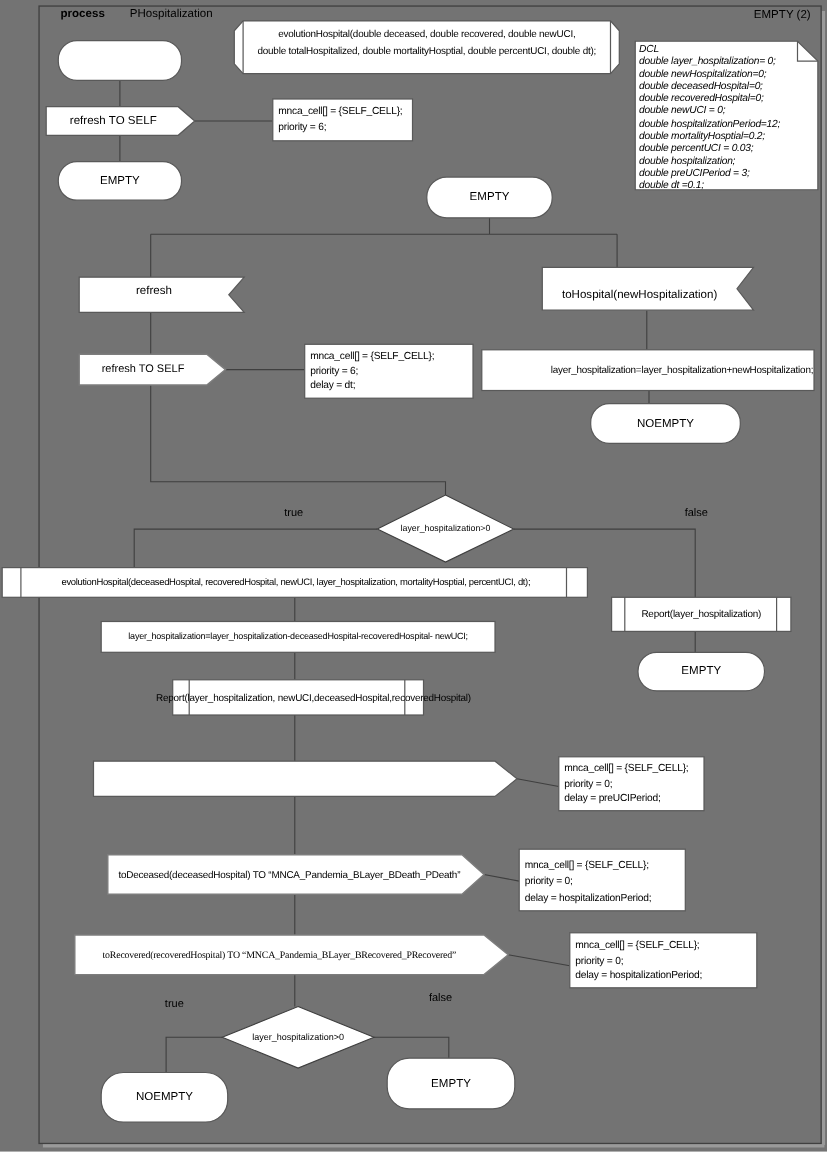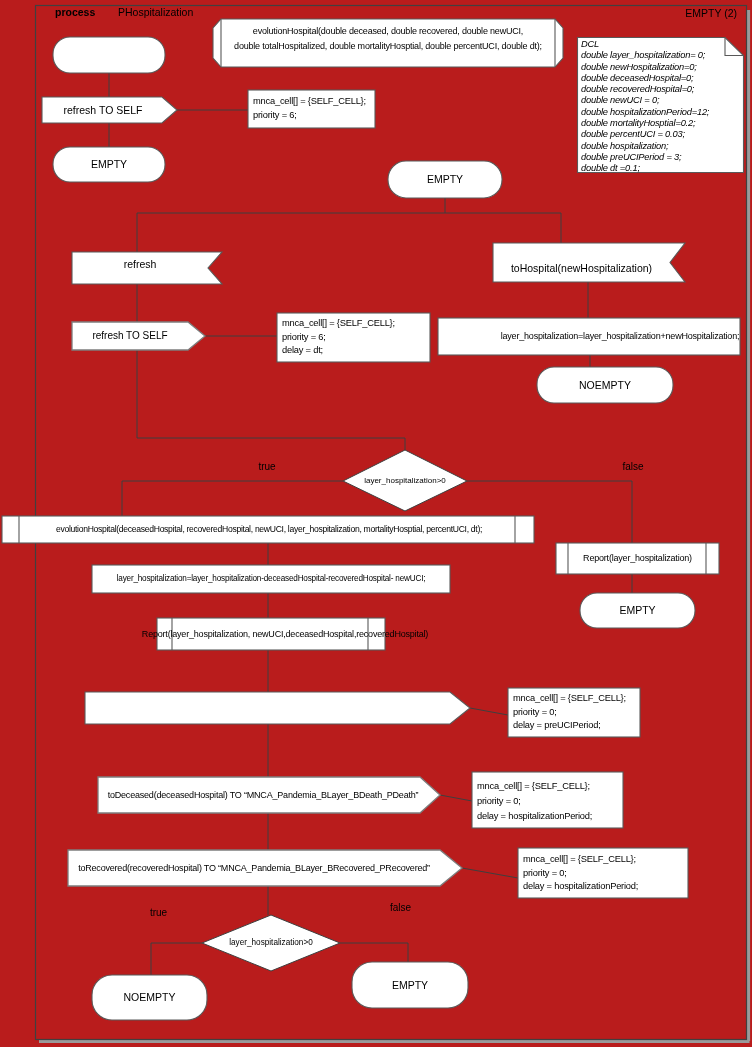--- a/index.html
+++ b/index.html
@@ -1,16 +1,16 @@
 <!DOCTYPE html>
 <html><head>
 <meta charset="utf-8">
 <style>
   html,body{margin:0;padding:0;background:#fff;}
-  #canvas{position:relative;width:752px;height:1047px;background:#b91c1c;overflow:hidden;
+  #canvas{position:relative;width:752px;height:1047px;background:#737373;overflow:hidden;
           font-family:"Liberation Sans",sans-serif;color:#000;}
   #shapes{position:absolute;left:0;top:0;}
   .lbl{position:absolute;color:#000;line-height:1.15;}
   .ctr{display:flex;align-items:center;justify-content:center;text-align:center;white-space:nowrap;}
   .st{font-size:10.5px;}
   .sig{font-size:10px;}
   .tiny{font-size:8.2px;letter-spacing:-0.2px;}
   .code{font-size:8.6px;letter-spacing:-0.3px;}
   .mid{font-size:9px;letter-spacing:-0.2px;}
   .cm{font-size:9.3px;line-height:13.6px;white-space:nowrap;letter-spacing:-0.2px;}
@@ -160,21 +160,21 @@
     <div>delay = preUCIPeriod;</div>
   </div>
 
   <div class="lbl ctr mid" style="left:92px;top:777px;width:342px;height:36px;">toDeceased(deceasedHospital) TO “MNCA_Pandemia_BLayer_BDeath_PDeath”</div>
   <div class="lbl cm" style="left:477px;top:779px;line-height:15px;">
     <div>mnca_cell[] = {SELF_CELL};</div>
     <div>priority = 0;</div>
     <div>delay = hospitalizationPeriod;</div>
   </div>
 
-  <div class="lbl ctr mid" style="left:68px;top:850px;width:372px;height:36px;">toRecovered(recoveredHospital) TO “MNCA_Pandemia_BLayer_BRecovered_PRecovered”</div>
+  <div class="lbl ctr mid" style="left:68px;top:850px;width:372px;height:36px;font-family:Liberation Serif, serif;">toRecovered(recoveredHospital) TO “MNCA_Pandemia_BLayer_BRecovered_PRecovered”</div>
   <div class="lbl cm" style="left:523px;top:853px;">
     <div>mnca_cell[] = {SELF_CELL};</div>
     <div>priority = 0;</div>
     <div>delay = hospitalizationPeriod;</div>
   </div>
 
   <div class="lbl ctr" style="left:209px;top:936px;width:124px;height:14px;font-size:8.2px;">layer_hospitalization&gt;0</div>
   <div class="lbl ctr sig" style="left:131px;top:907px;width:55px;">true</div>
   <div class="lbl ctr sig" style="left:373px;top:902px;width:55px;">false</div>
 

